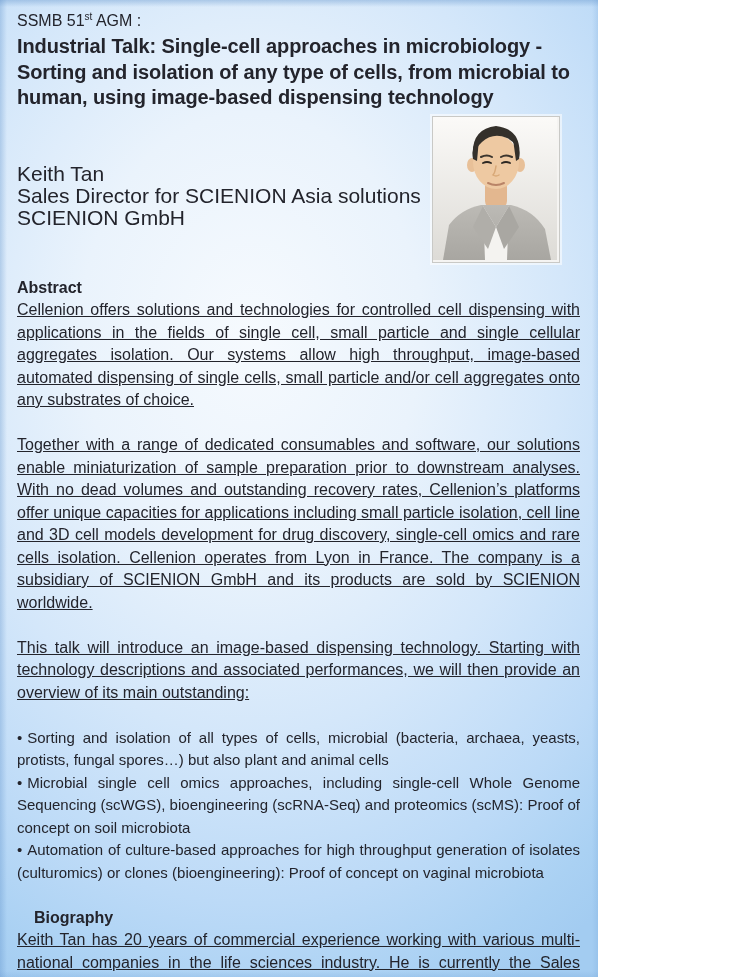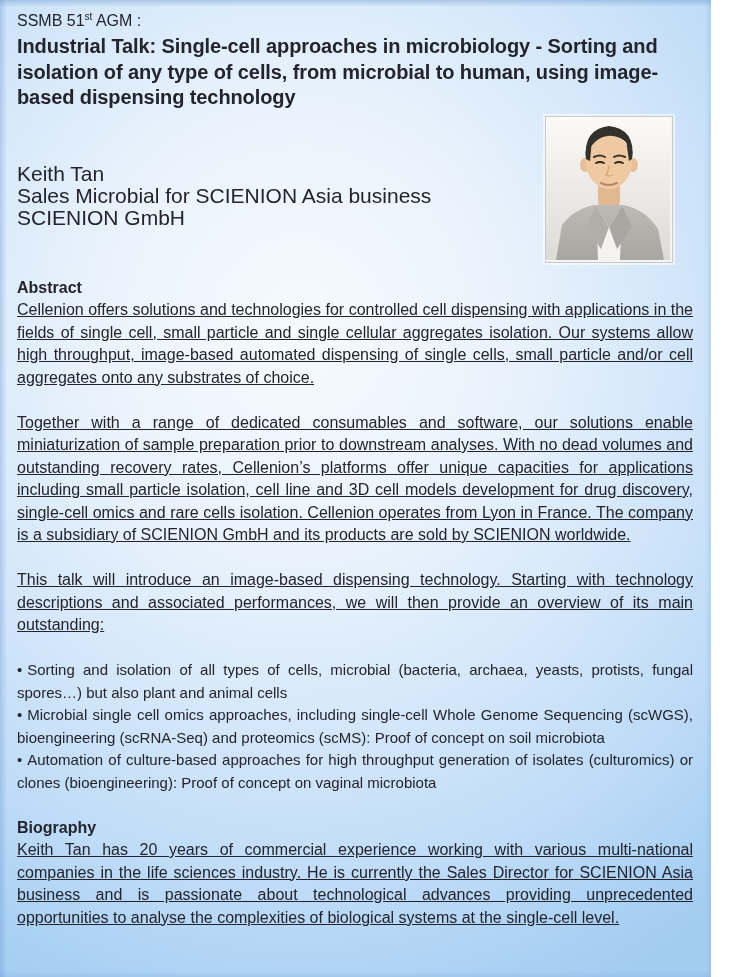--- a/index.html
+++ b/index.html
@@ -7,21 +7,21 @@
     padding: 0;
   }
   body {
     width: 739px;
     height: 977px;
     overflow: hidden;
     font-family: "Liberation Sans", "DejaVu Sans", sans-serif;
   }
   .page {
     position: relative;
-    width: 711px;
+    width: 598px;
     height: 977px;
     box-sizing: border-box;
     padding: 8px 18px 0 17px;
     color: #23242c;
     background:
       linear-gradient(180deg, rgba(96,146,202,0.40) 0px, rgba(96,146,202,0.0) 7px),
       linear-gradient(90deg, rgba(96,146,202,0.35) 0px, rgba(96,146,202,0.0) 7px),
       linear-gradient(270deg, rgba(120,168,218,0.25) 0px, rgba(120,168,218,0.0) 6px),
       linear-gradient(0deg, rgba(120,168,218,0.25) 0px, rgba(120,168,218,0.0) 6px),
       radial-gradient(ellipse 95% 75% at 42% 34%,
@@ -62,21 +62,21 @@
     box-shadow: 0 0 0 2px rgba(255,255,255,0.55);
   }
   .photo-frame svg { display: block; }
   .section-heading {
     font-size: 16px;
     font-weight: 700;
     line-height: 22.5px;
     margin: 0;
   }
   .abstract-heading { margin-top: 48px; }
-  .bio-heading { margin-top: 22.5px; }
+  .bio-heading { margin-top: 22.5px; margin-left: 17px; }
   .body-par {
     font-size: 16px;
     line-height: 22.5px;
     text-align: justify;
     text-justify: inter-word;
     margin: 0 0 22.5px 0;
     text-decoration: underline;
   }
   .body-par.first { margin-top: 0; }
   .app-list {
@@ -96,21 +96,21 @@
 <body>
 
 <div class="page">
 
   <div class="event-line"><span>SSMB 51</span><sup>st</sup><span> AGM :</span></div>
 
   <h1 class="doc-title">Industrial Talk: Single-cell approaches in microbiology - Sorting and isolation of any type of cells, from microbial to human, using image-based dispensing technology</h1>
 
   <div class="speaker-block">
     <div>Keith Tan</div>
-    <div>Sales Microbial for SCIENION Asia business</div>
+    <div>Sales Director for SCIENION Asia solutions</div>
     <div>SCIENION GmbH</div>
   </div>
 
   <div class="photo-frame">
     <svg width="124" height="143" viewBox="0 0 124 143">
       <defs>
         <linearGradient id="bgGrad" x1="0" y1="0" x2="0" y2="1">
           <stop offset="0" stop-color="#fbfaf8"></stop>
           <stop offset="1" stop-color="#dddbd6"></stop>
         </linearGradient>

